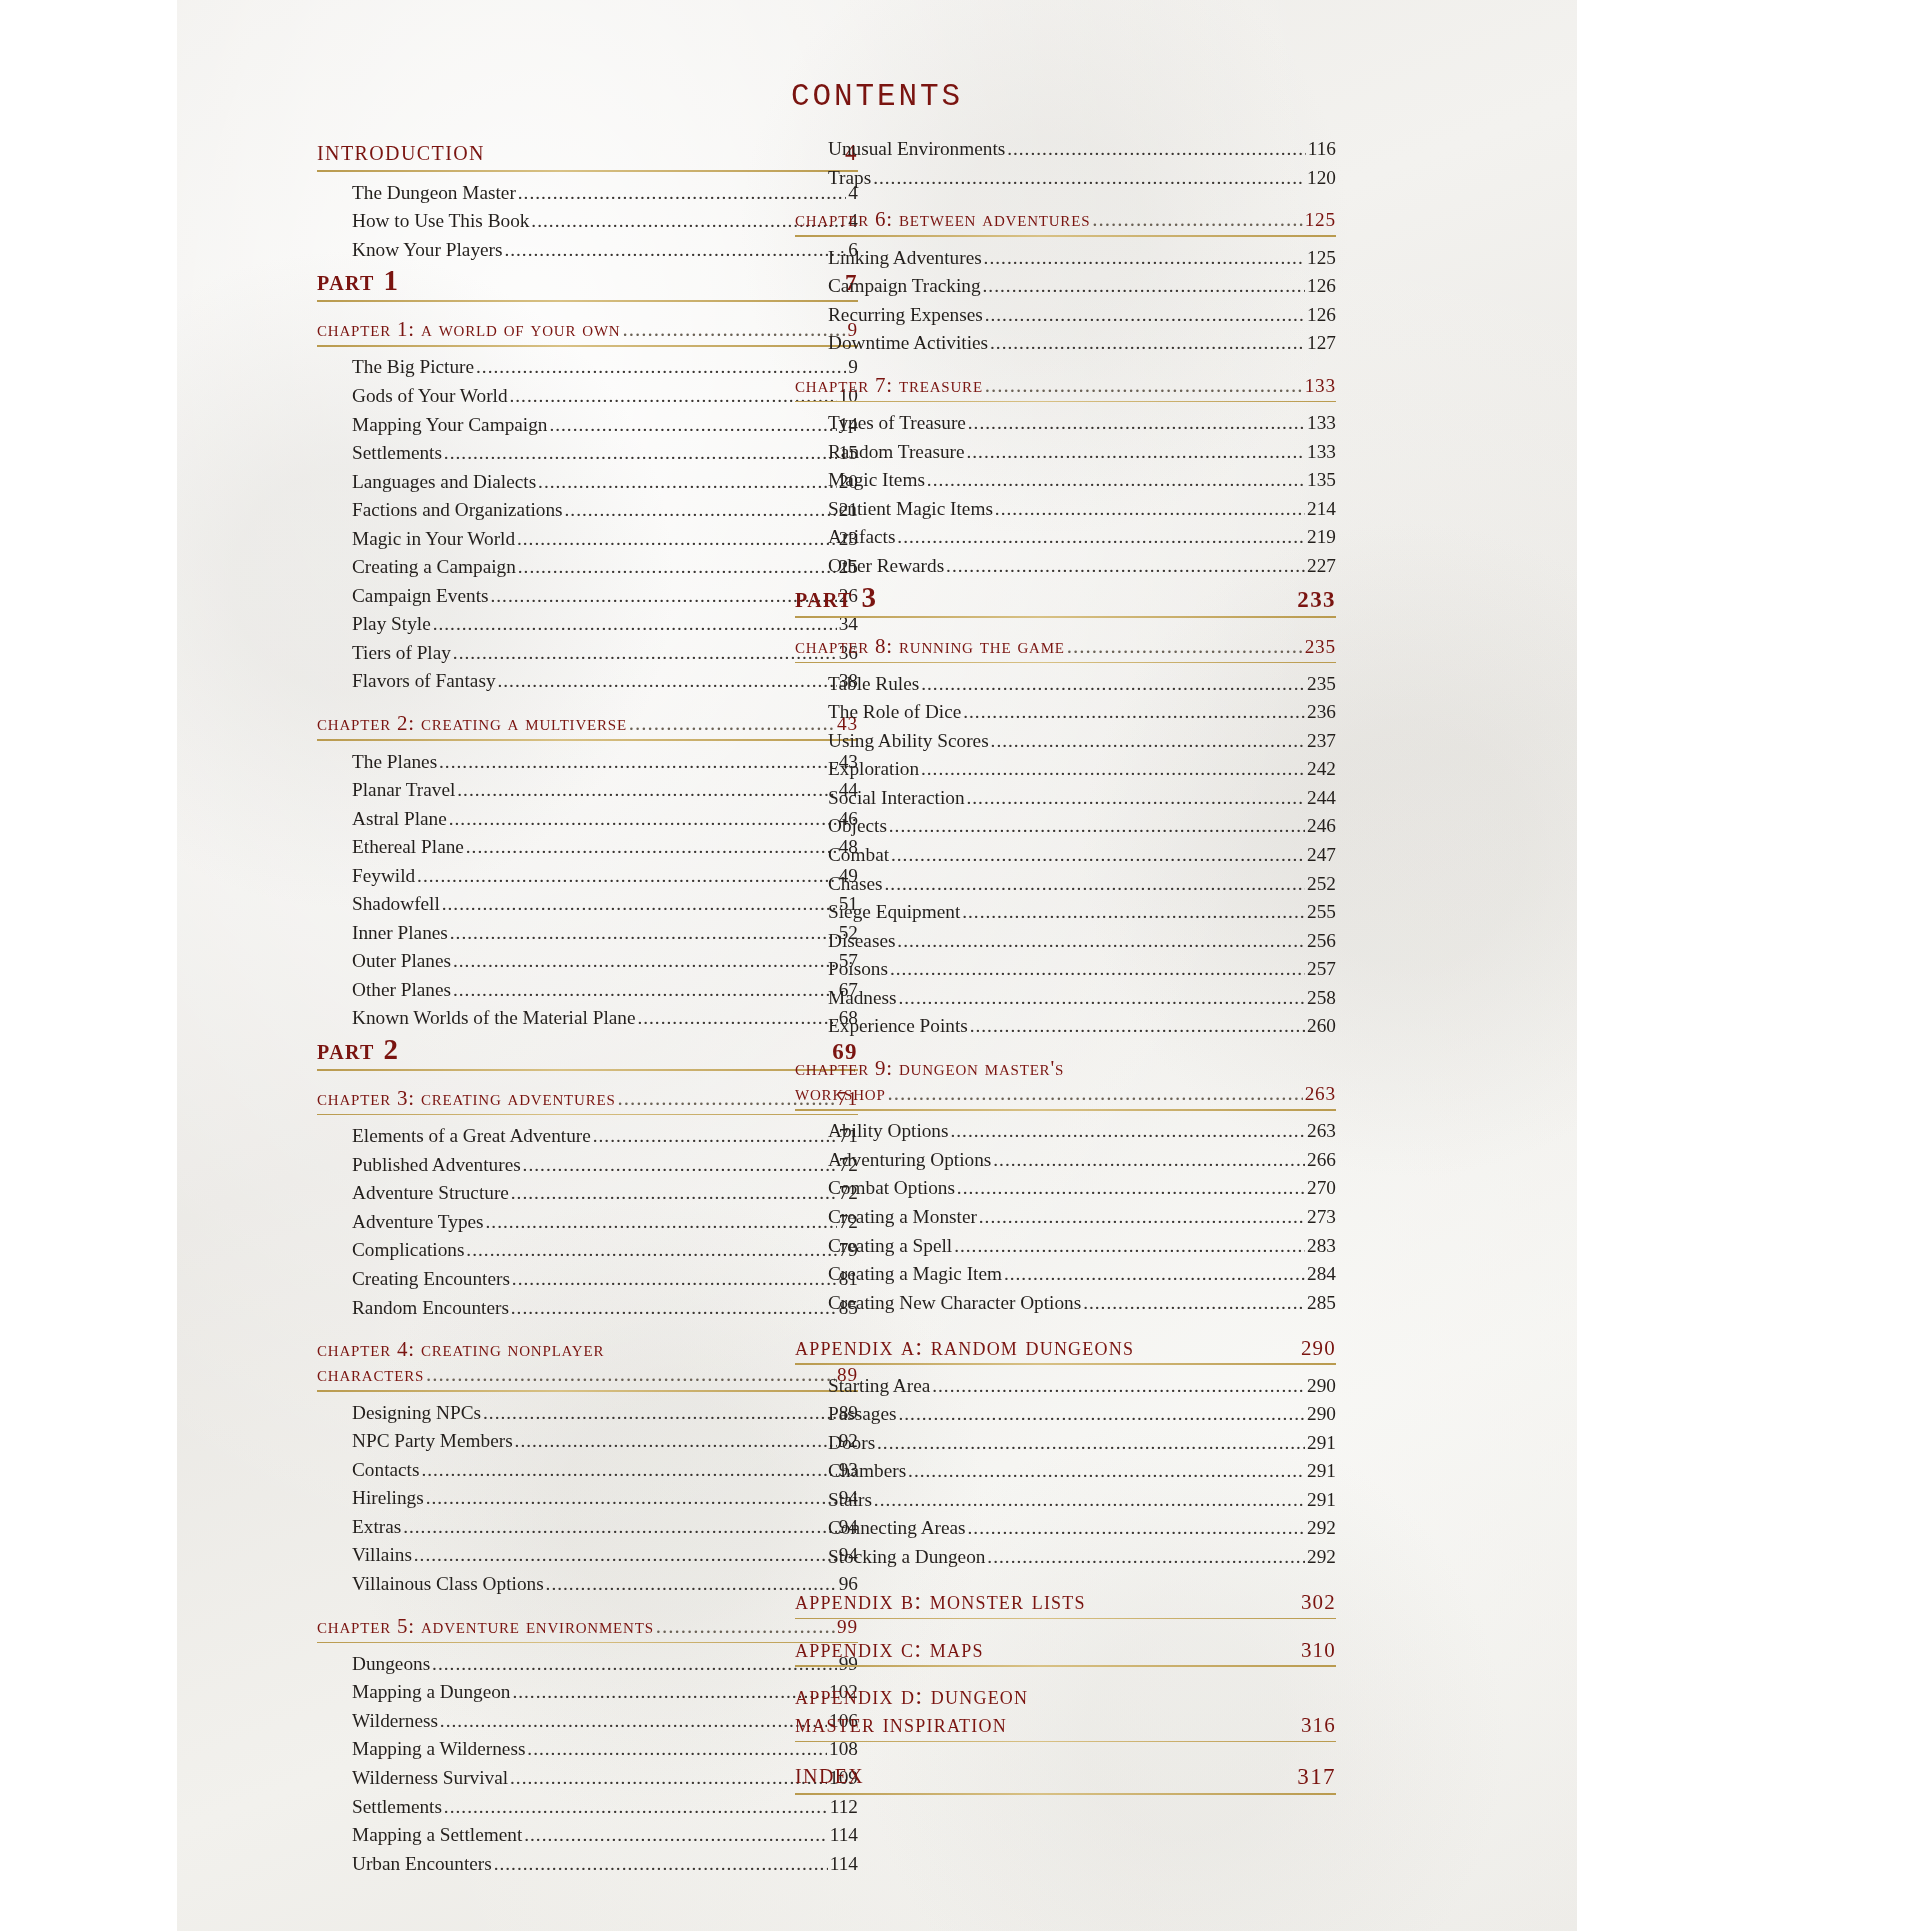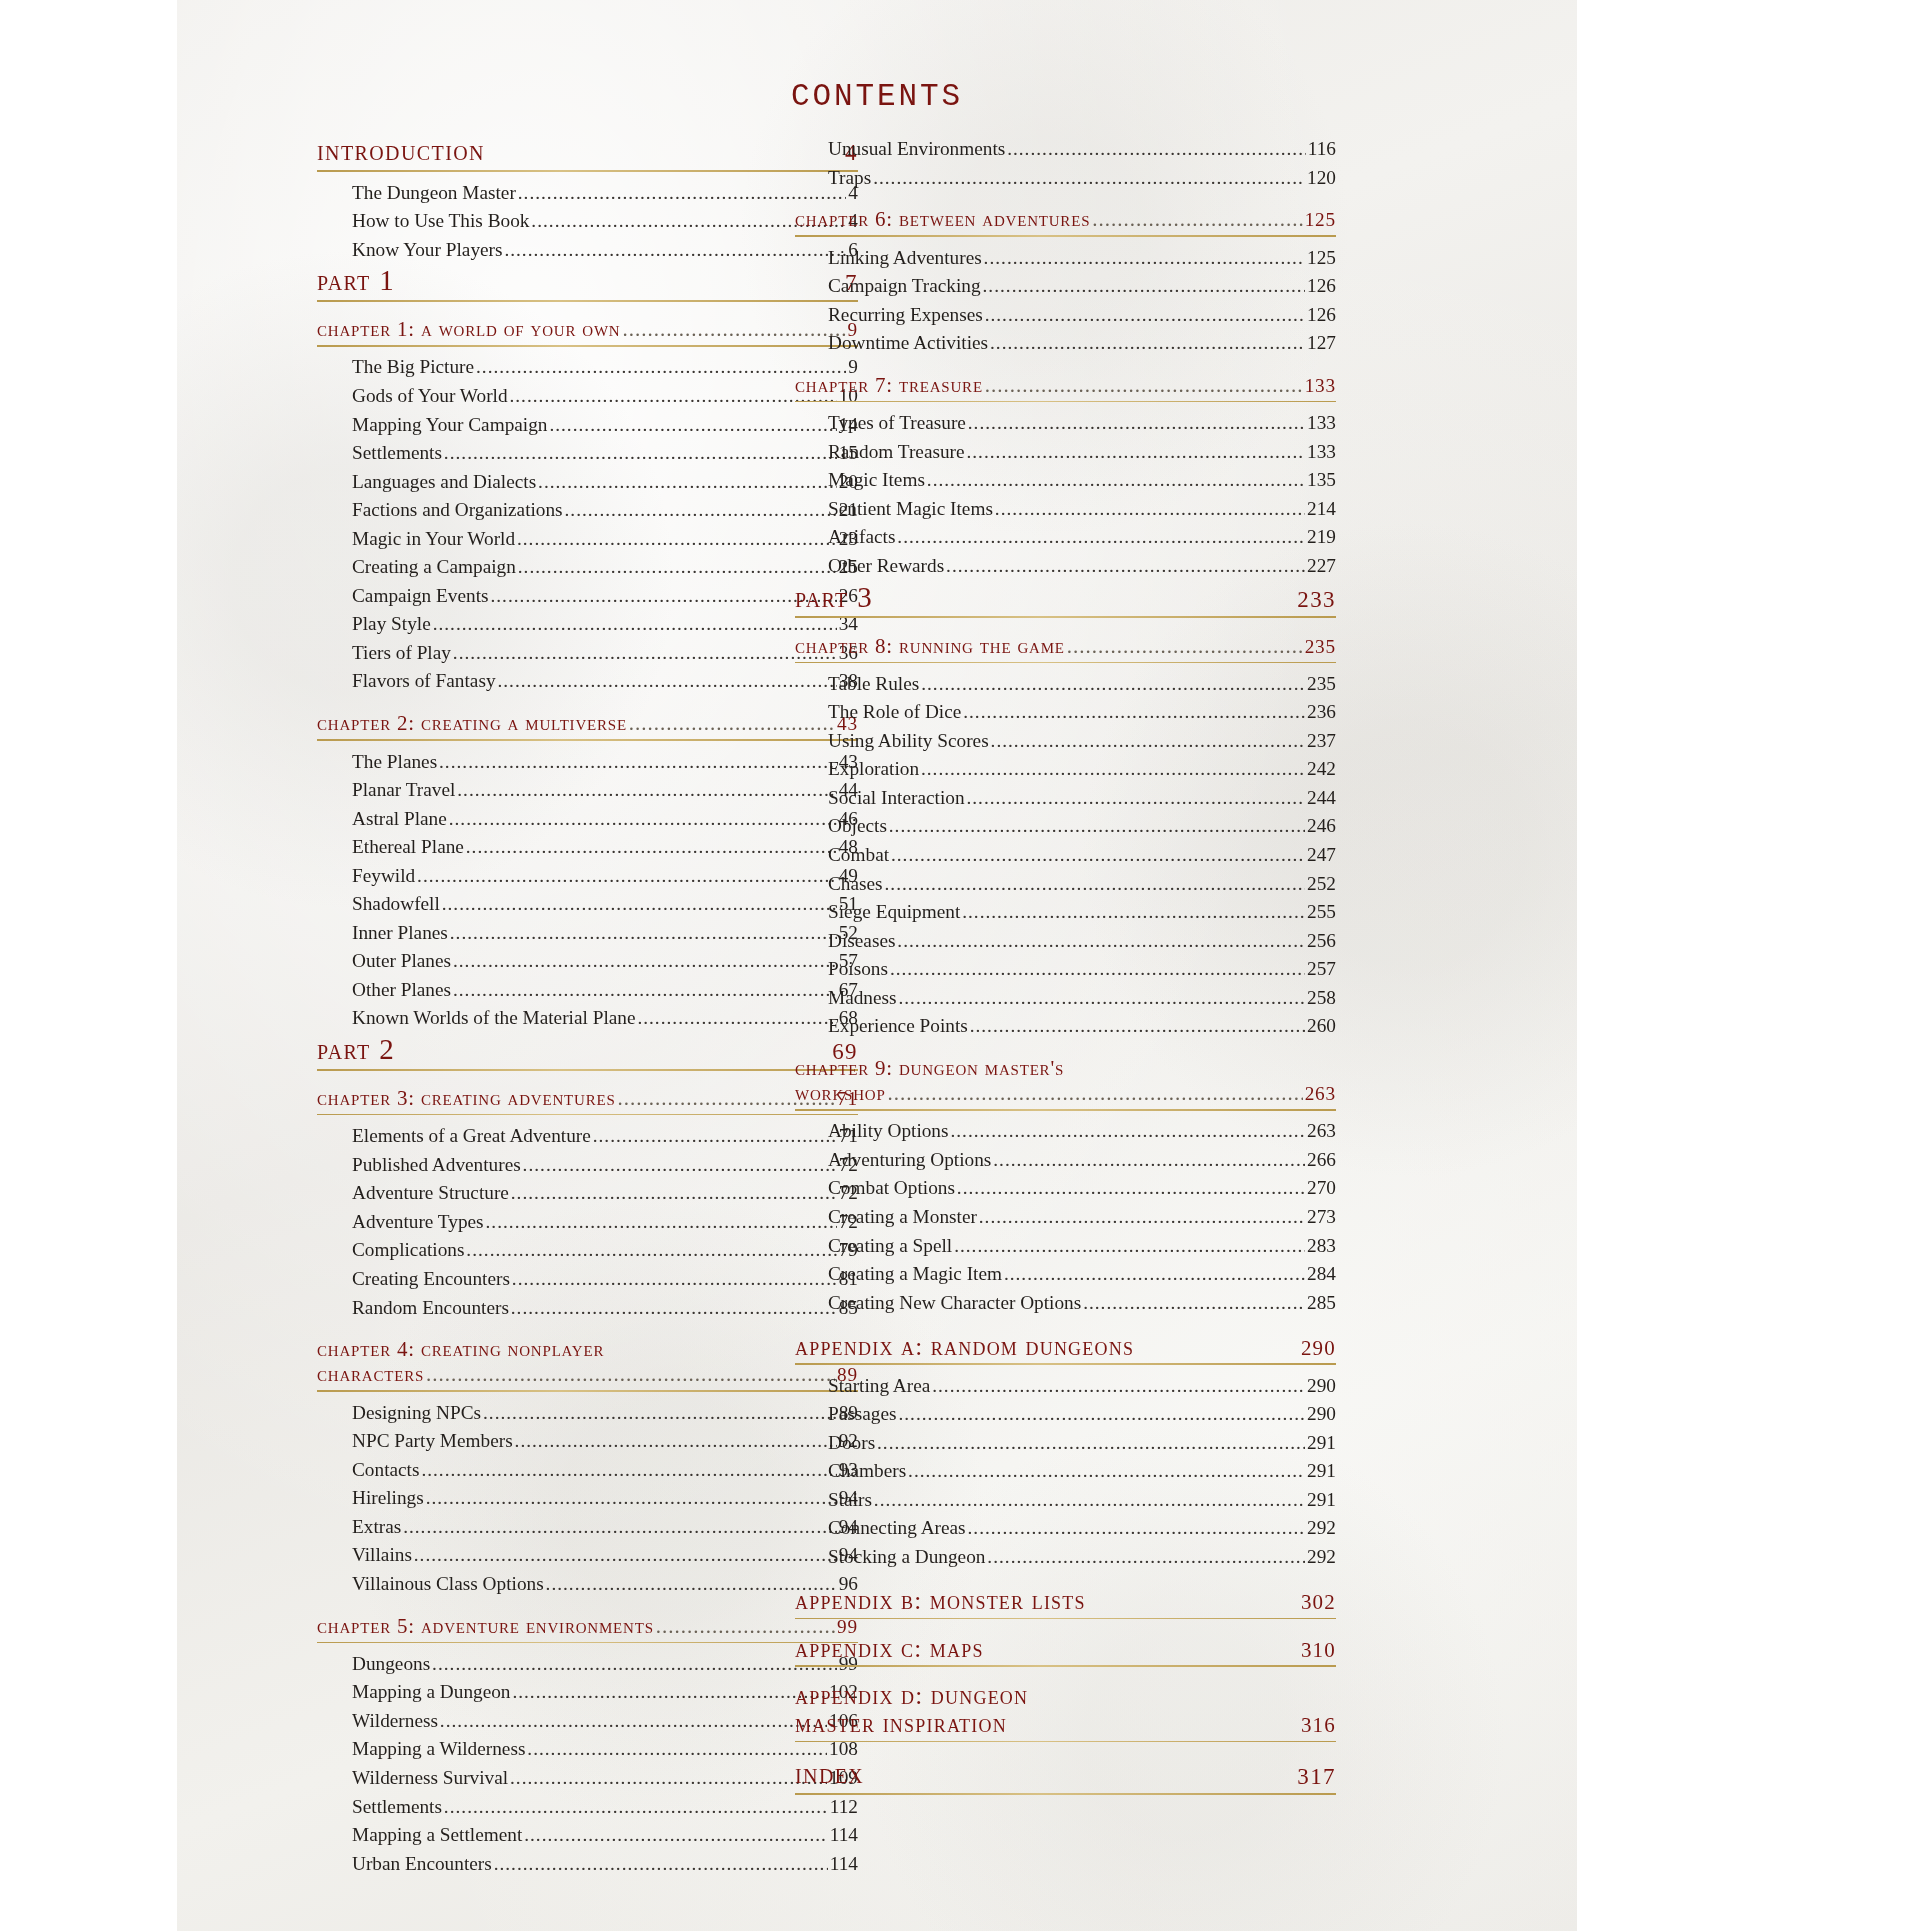--- a/index.html
+++ b/index.html
@@ -82,21 +82,21 @@
   .head .hp { flex: 0 0 auto; font-variant: normal; text-transform: none; }
 
   .rule {
     height: 1.9px;
     background: linear-gradient(to right, #b99a4e 0%, #d8c185 45%, #b99a4e 100%);
     margin-bottom: 6.8px;
   }
   .rule.thin { height: 1.4px; }
 
   
-  .h-part { font-size: 29px; letter-spacing: 1.4px; }
+  .h-part { font-size: 29px; letter-spacing: 1.4px; font-weight: bold; }
   .h-part .hp { font-size: 23px; color: #7a1410; }
 
   
   .h-chapter { font-size: 21px; letter-spacing: 0.8px; margin-top: 15.4px; }
   .h-chapter .hp { font-size: 19.3px; }
 
   
   .h-intro { font-size: 28px; letter-spacing: 1.4px; }
   .h-intro .hp { font-size: 23px; }
 

